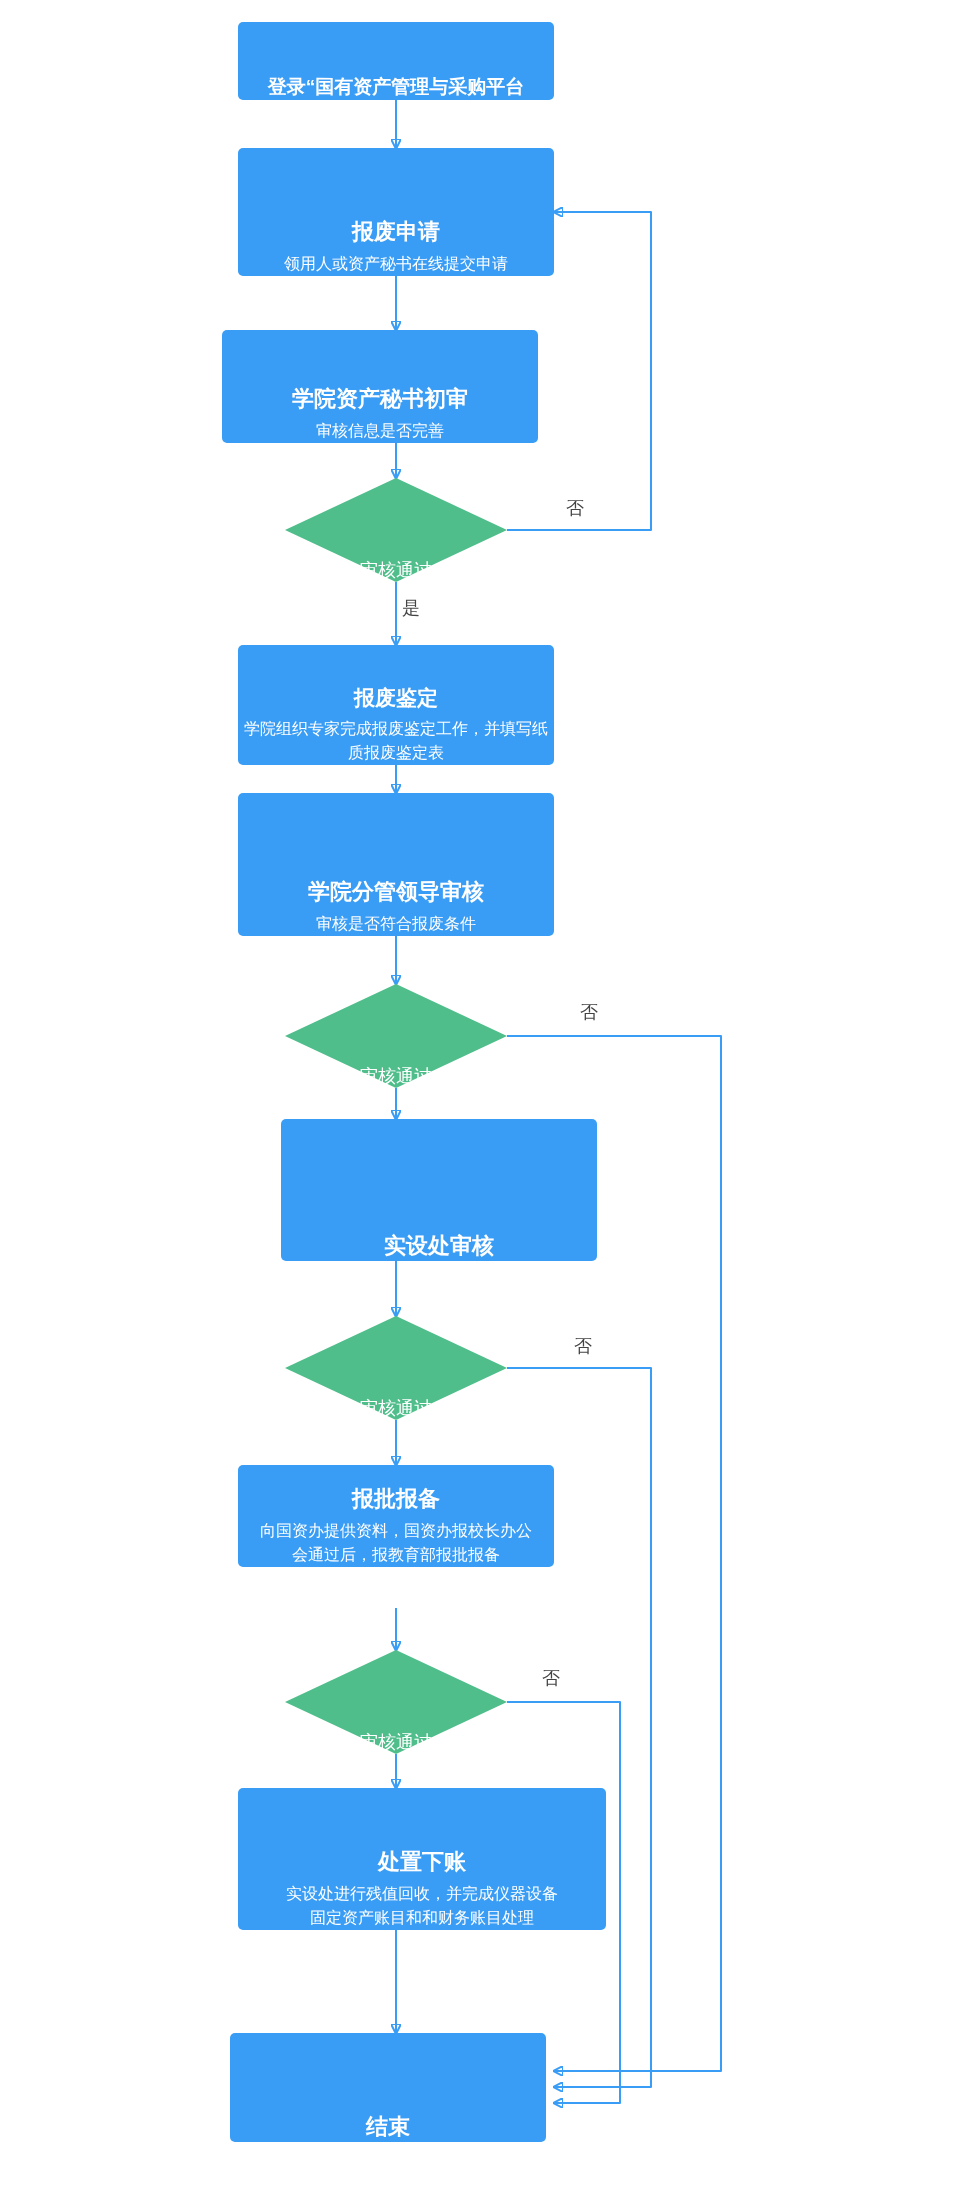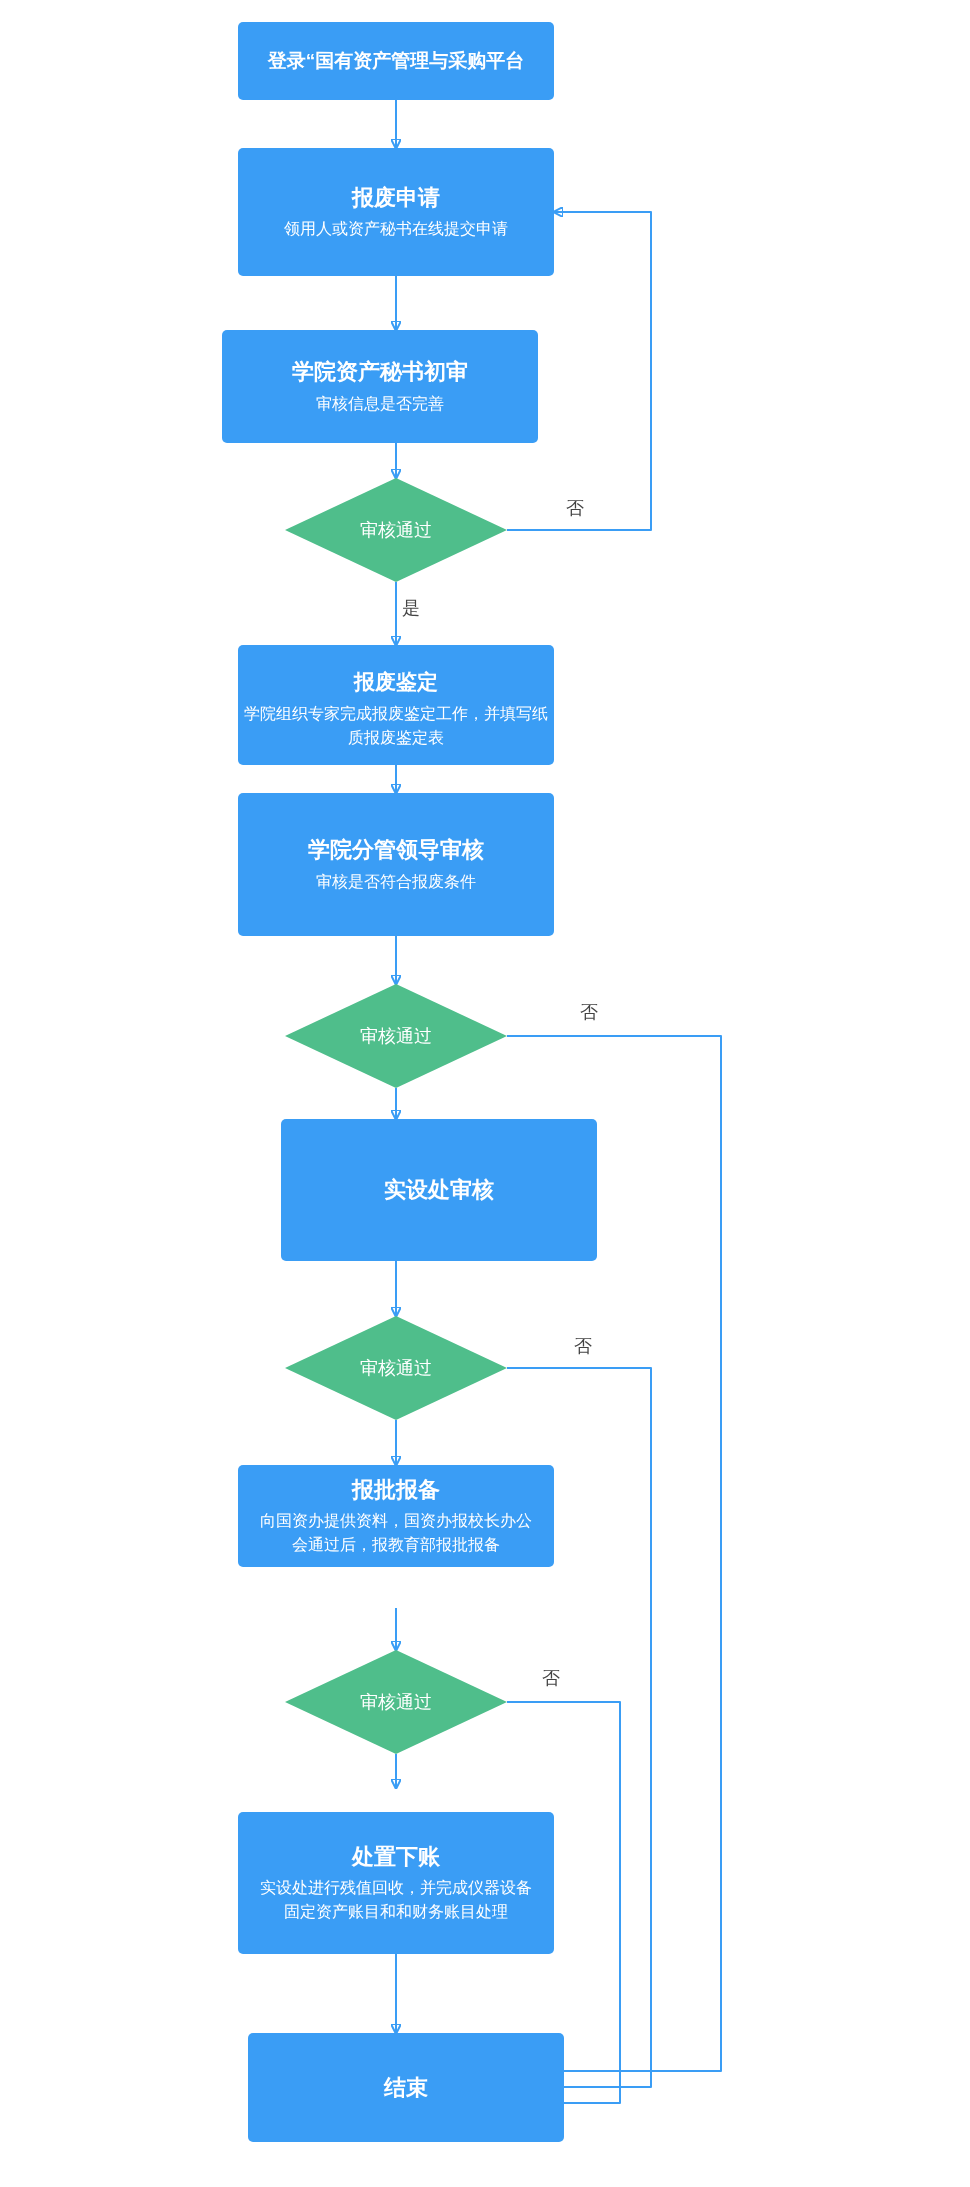--- a/index.html
+++ b/index.html
@@ -13,21 +13,21 @@
     overflow: hidden;
   }
   .connectors { position: absolute; left: 0; top: 0; width: 970px; height: 2187px; }
   .connectors path { fill: none; stroke: #3A9DF5; stroke-width: 2; stroke-linejoin: round; }
 
   .node {
     position: absolute;
     display: flex;
     flex-direction: column;
     align-items: center;
-    justify-content: center;
+    justify-content: flex-end;
     text-align: center;
     color: #ffffff;
   }
   .process { background: #3A9DF5; border-radius: 5px; padding: 0 4px; }
   .node-title { font-size: 22px; font-weight: 700; line-height: 1.35; }
   .node-title.small { font-size: 19px; }
   .node-subtitle { font-size: 16px; line-height: 1.5; margin-top: 5px; white-space: pre-line; }
 
   .decision { background: transparent; }
   .decision .shape {
@@ -125,23 +125,23 @@
 会通过后，报教育部报批报备</div>
   </div>
 
   <div class="node decision" style="left:285px; top:1650px; width:222px; height:104px;">
     <div class="shape"></div>
     <div class="decision-label">审核通过</div>
   </div>
 
   <div class="branch-label" style="left:542px; top:1668px;">否</div>
 
-  <div class="node process" style="left:238px; top:1788px; width:316px; height:142px;margin-top:24px;">
+  <div class="node process" style="left:238px; top:1788px; width:368px; height:142px;">
     <div class="node-title">处置下账</div>
     <div class="node-subtitle">实设处进行残值回收，并完成仪器设备
 固定资产账目和和财务账目处理</div>
   </div>
 
-  <div class="node process" style="left:248px; top:2033px; width:316px; height:109px;">
+  <div class="node process" style="left:230px; top:2033px; width:316px; height:109px;">
     <div class="node-title">结束</div>
   </div>
 
 </div>
 
 </body></html>

